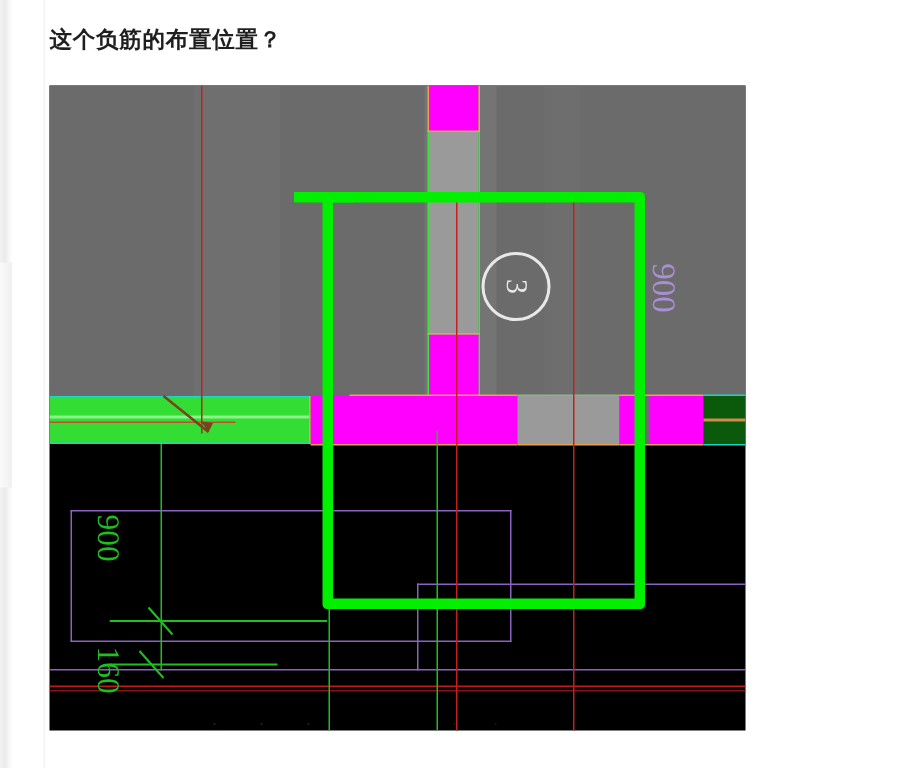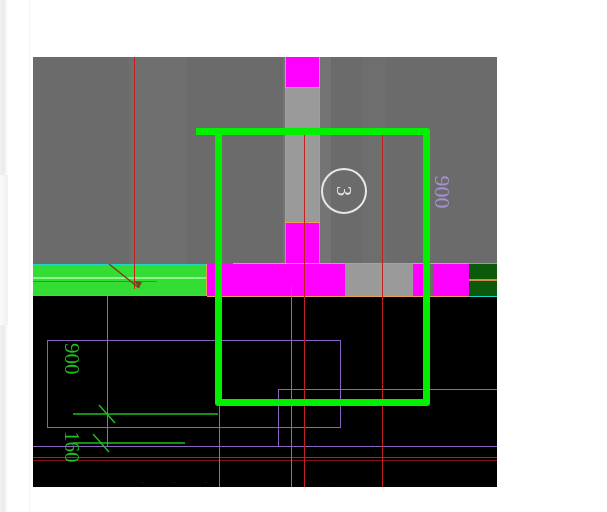--- a/index.html
+++ b/index.html
@@ -225,20 +225,21 @@
 </head>
 <body>
 
 <div id="page">
 
   <div class="layer" id="left-gutter">
     <div class="layer" id="left-gutter-highlight"></div>
   </div>
   <div class="layer" id="gutter-divider"></div>
 
+  <div id="question-title">这个负筋的布置位置？</div>
 
   <div id="cad-canvas">
 
     <div class="layer" id="slab-gray"></div>
     <div class="layer" id="gray-band-a"></div>
     <div class="layer" id="gray-band-b"></div>
     <div class="layer" id="gray-band-c"></div>
 
     <div class="layer" id="column-core"></div>
     <div class="layer" id="column-core-outline-l"></div>

